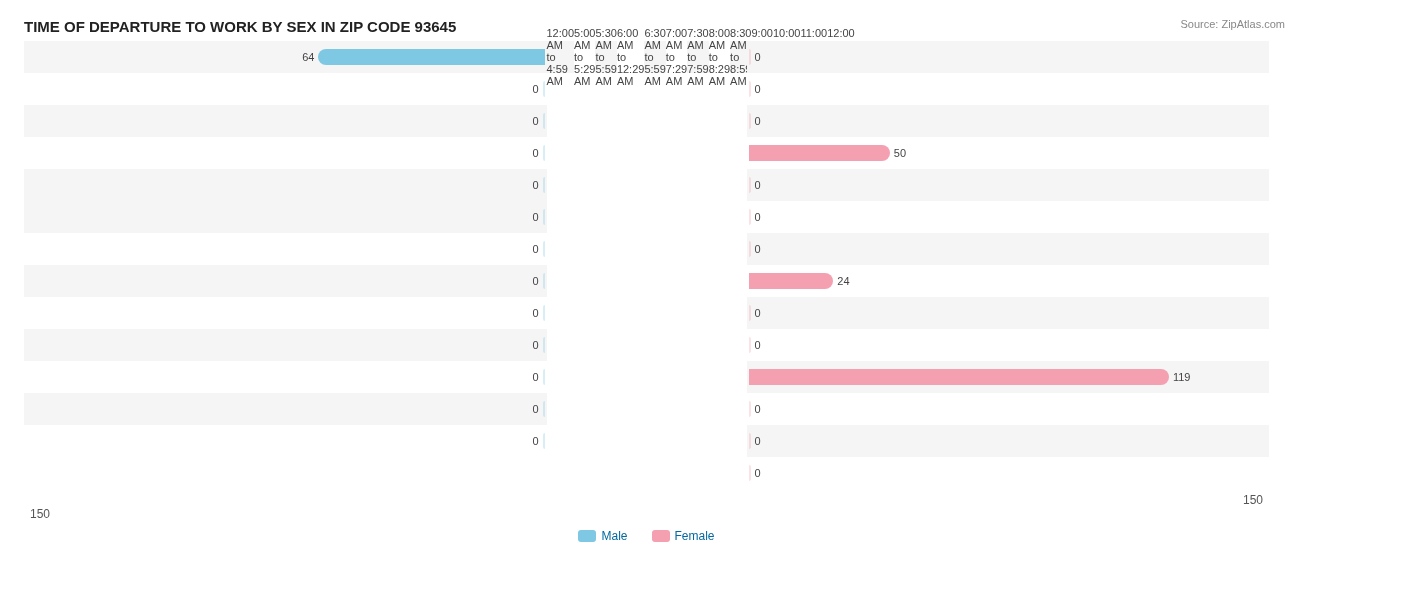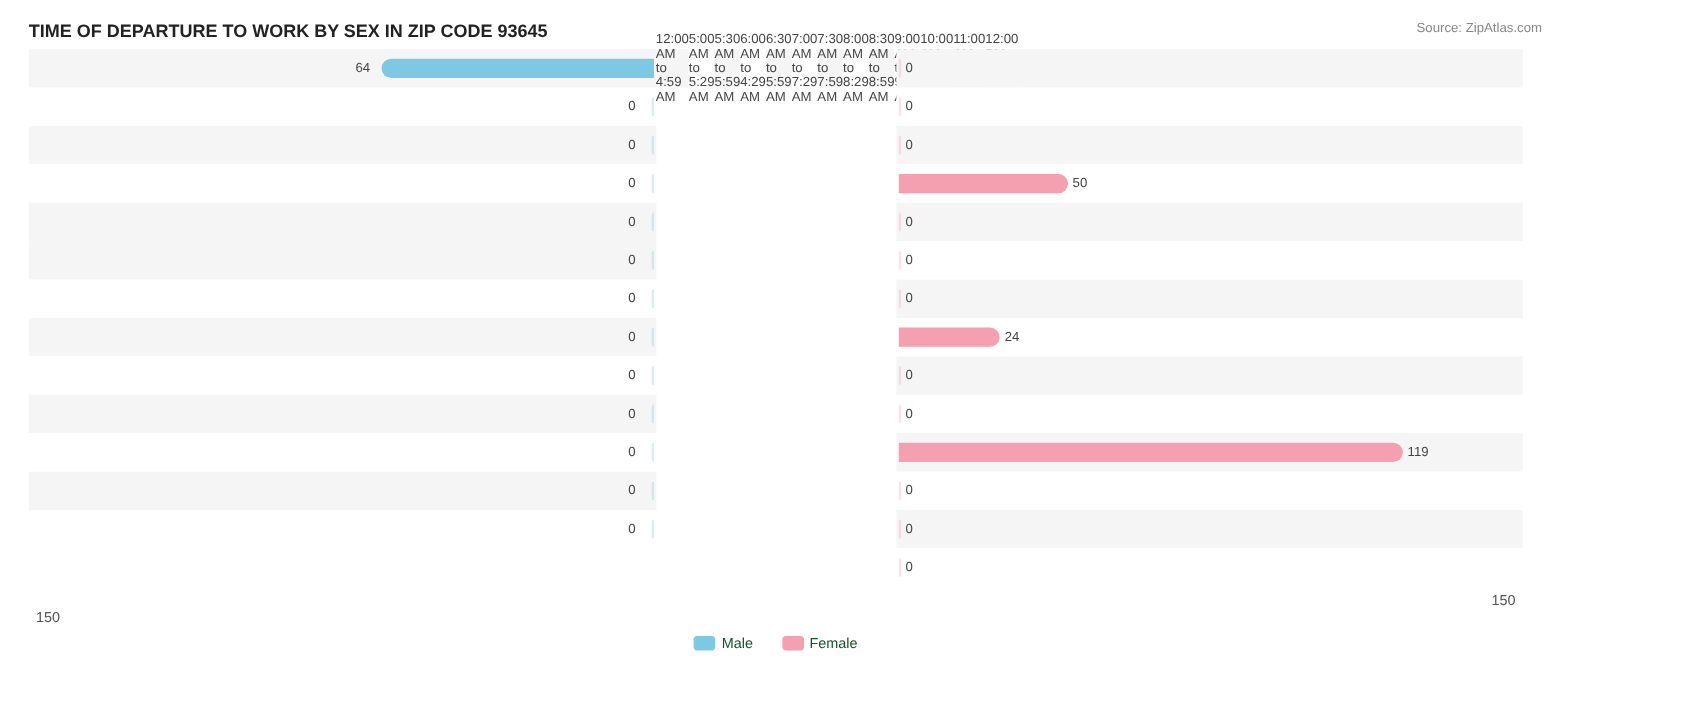--- a/index.html
+++ b/index.html
@@ -29,21 +29,21 @@
       font-size: 11px;
       color: #888;
     }
 
     .legend {
       display: flex;
       justify-content: center;
       gap: 24px;
       margin-top: 8px;
       font-size: 12px;
-      color: #14532d;
+      color: #0369a1;
     }
     .legend-item {
       display: flex;
       align-items: center;
       gap: 5px;
     }
     .legend-swatch {
       width: 18px;
       height: 12px;
       border-radius: 3px;
@@ -103,21 +103,21 @@
       height: 16px;
       background: #f4a0b0;
       border-radius: 0 8px 8px 0;
       display: inline-block;
     }
     .val-left {
       font-size: 11px;
       color: #444;
       margin-right: 4px;
       min-width: 24px;
-      text-align: center;
+      text-align: right;
     }
     .val-right {
       font-size: 11px;
       color: #444;
       margin-left: 4px;
       min-width: 24px;
       text-align: left;
     }
     .axis-bottom {
       display: flex;
@@ -204,21 +204,21 @@
         </div>
         <div class="row-left stripe-even">
           <span class="val-left">0</span>
           <div class="bar-left" style="width:2px; opacity:0.3;"></div>
         </div>
       </div>
     <div class="center-labels-col" id="center-col">
         <div class="row-center stripe-odd">12:00 AM to 4:59 AM</div>
         <div class="row-center stripe-even">5:00 AM to 5:29 AM</div>
         <div class="row-center stripe-odd">5:30 AM to 5:59 AM</div>
-        <div class="row-center stripe-even">6:00 AM to 4:29 AM</div>
+        <div class="row-center stripe-even">6:00 AM to 12:29 AM</div>
         <div class="row-center stripe-odd">6:30 AM to 5:59 AM</div>
         <div class="row-center stripe-even">7:00 AM to 7:29 AM</div>
         <div class="row-center stripe-odd">7:30 AM to 7:59 AM</div>
         <div class="row-center stripe-even">8:00 AM to 8:29 AM</div>
         <div class="row-center stripe-odd">8:30 AM to 8:59 AM</div>
         <div class="row-center stripe-even">9:00 AM to 9:59 AM</div>
         <div class="row-center stripe-odd">10:00 AM to 10:59 AM</div>
         <div class="row-center stripe-even">11:00 AM to 11:51 AM</div>
         <div class="row-center stripe-odd">12:00 PM to 3:59 PM</div>
       </div>

